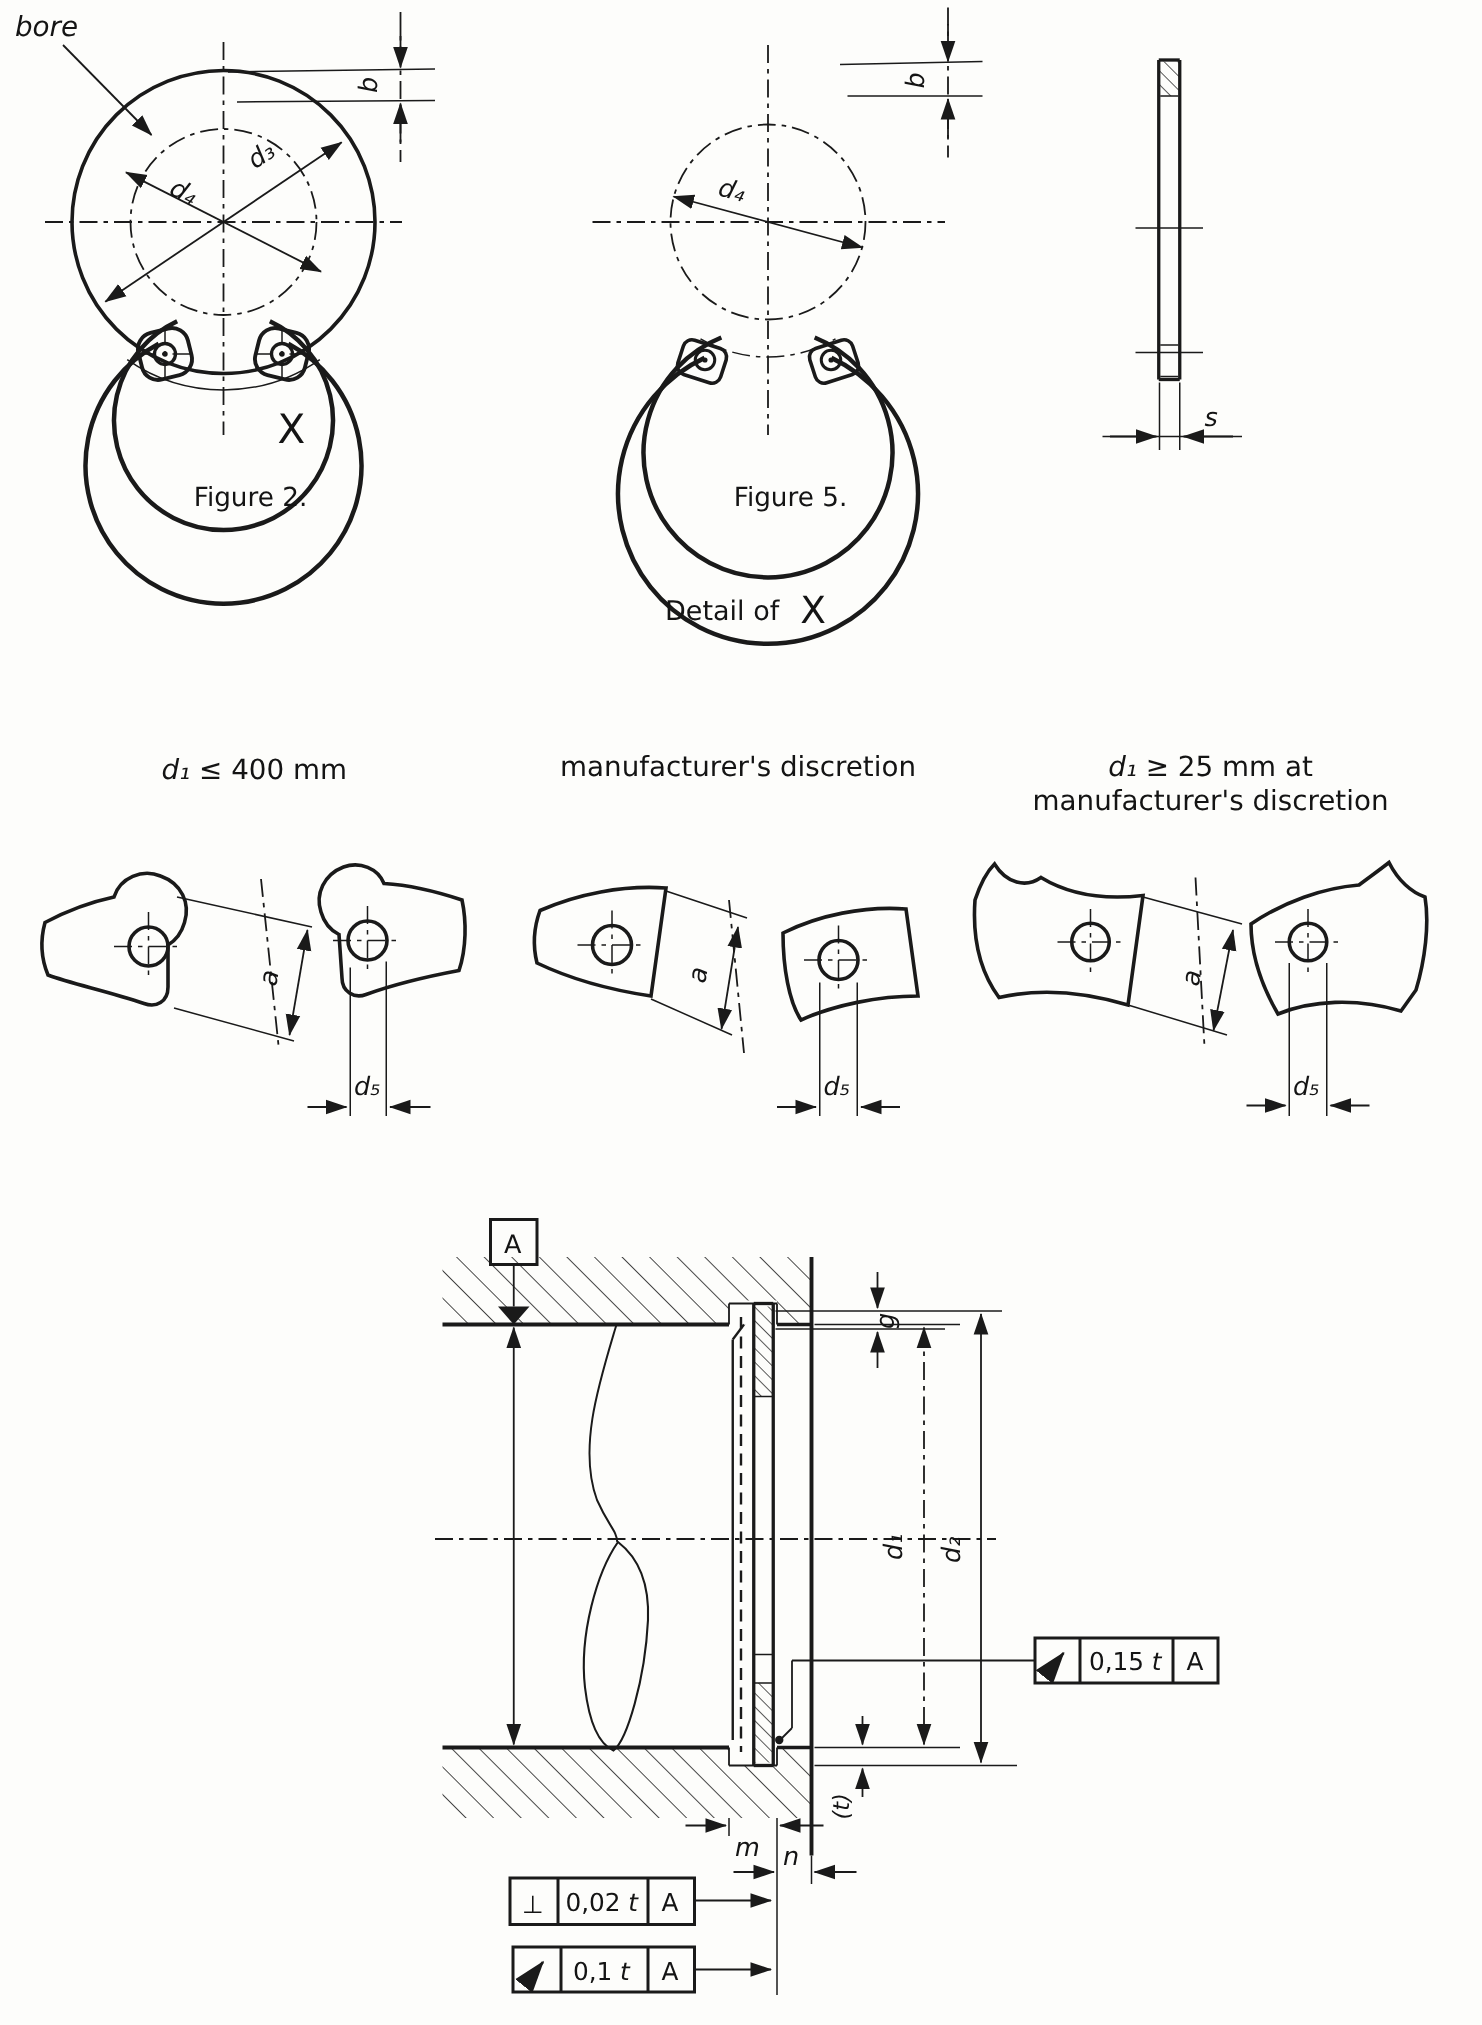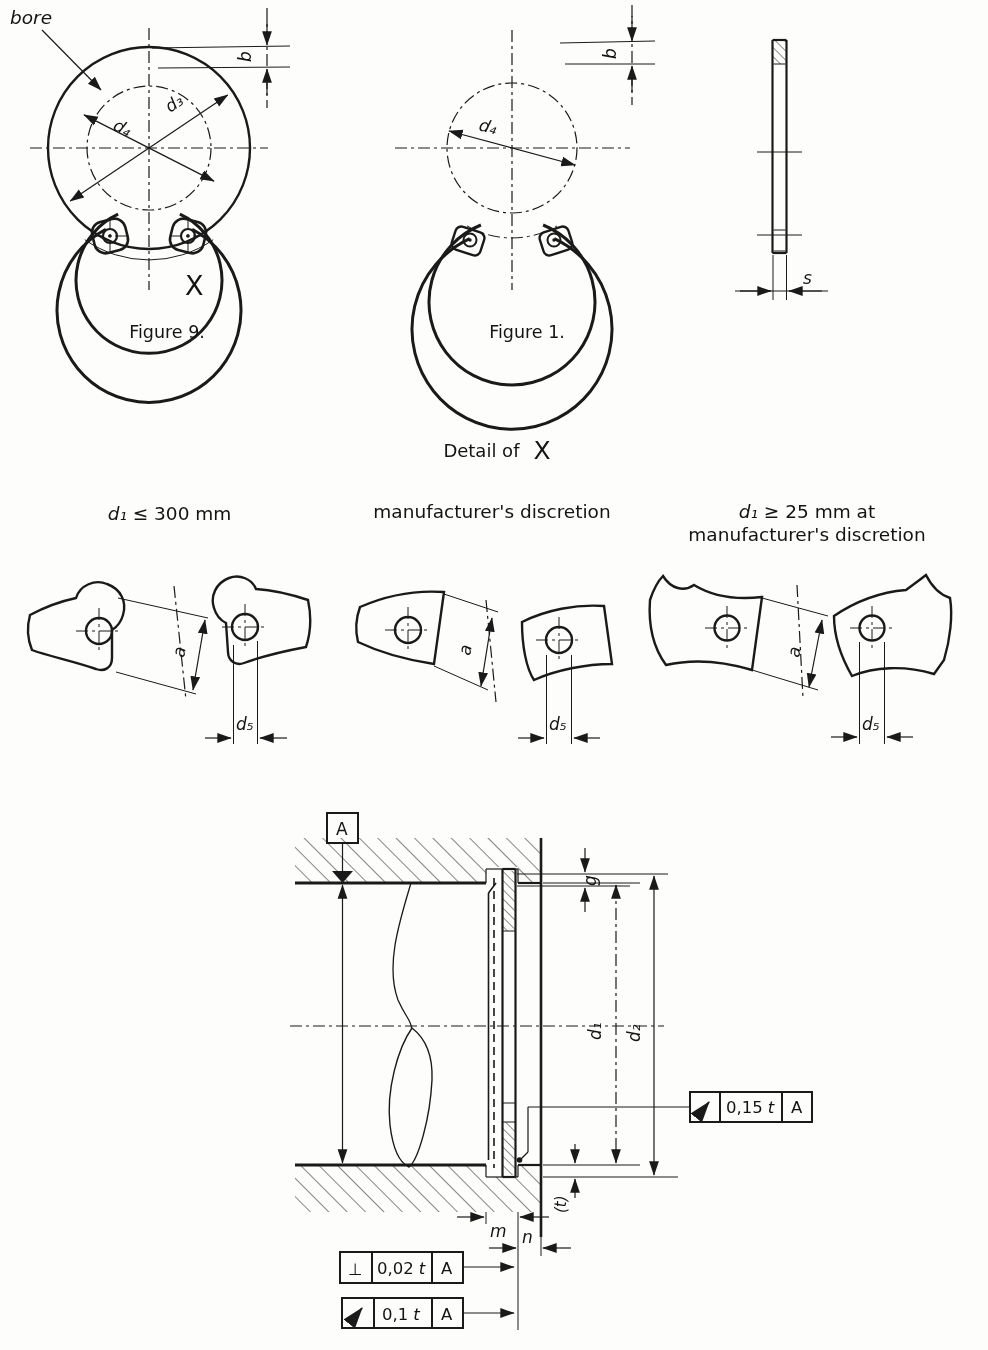--- a/index.html
+++ b/index.html
@@ -361,29 +361,29 @@
       <line class="ink" stroke-width="2" x1="432" y1="1298" x2="432" y2="1328"></line>
       <g>
         <line class="ink" stroke-width="1.8" x1="350" y1="1323" x2="362" y2="1308" marker-end="url(#arr)"></line>
       </g>
       <text class="frameTxt" x="382" y="1320"><tspan>0,1</tspan><tspan class="refT" dx="5">t</tspan></text>
       <text class="frameTxt" x="441" y="1320">A</text>
     </g>
   </g>
 </svg>
 
-  <div class="cap" style="left:92px;top:322px;width:150px;">Figure 9.</div>
-  <div class="cap" style="left:452px;top:322px;width:150px;">Figure 1.</div>
-
-  <div class="dtitle" style="left:367px;top:436px;width:260px;">
+  <div class="cap" style="left:92px;top:322px;width:150px;">Figure 2.</div>
+  <div class="cap" style="left:452px;top:322px;width:150px;">Figure 5.</div>
+
+  <div class="dtitle" style="left:367px;top:392px;width:260px;">
     <span>Detail of</span><span class="marker">X</span>
   </div>
 
   <div class="htxt" style="left:57px;top:502px;width:225px;">
-    <div><span class="sym">d₁</span> <span>≤ 300 mm</span></div>
+    <div><span class="sym">d₁</span> <span>≤ 400 mm</span></div>
   </div>
   <div class="htxt" style="left:352px;top:500px;width:280px;">
     <div>manufacturer's discretion</div>
   </div>
   <div class="htxt" style="left:667px;top:500px;width:280px;text-align:center;">
     <div><span class="sym">d₁</span> <span>≥ 25 mm at</span></div>
     <div>manufacturer's discretion</div>
   </div>
 
 </div>

